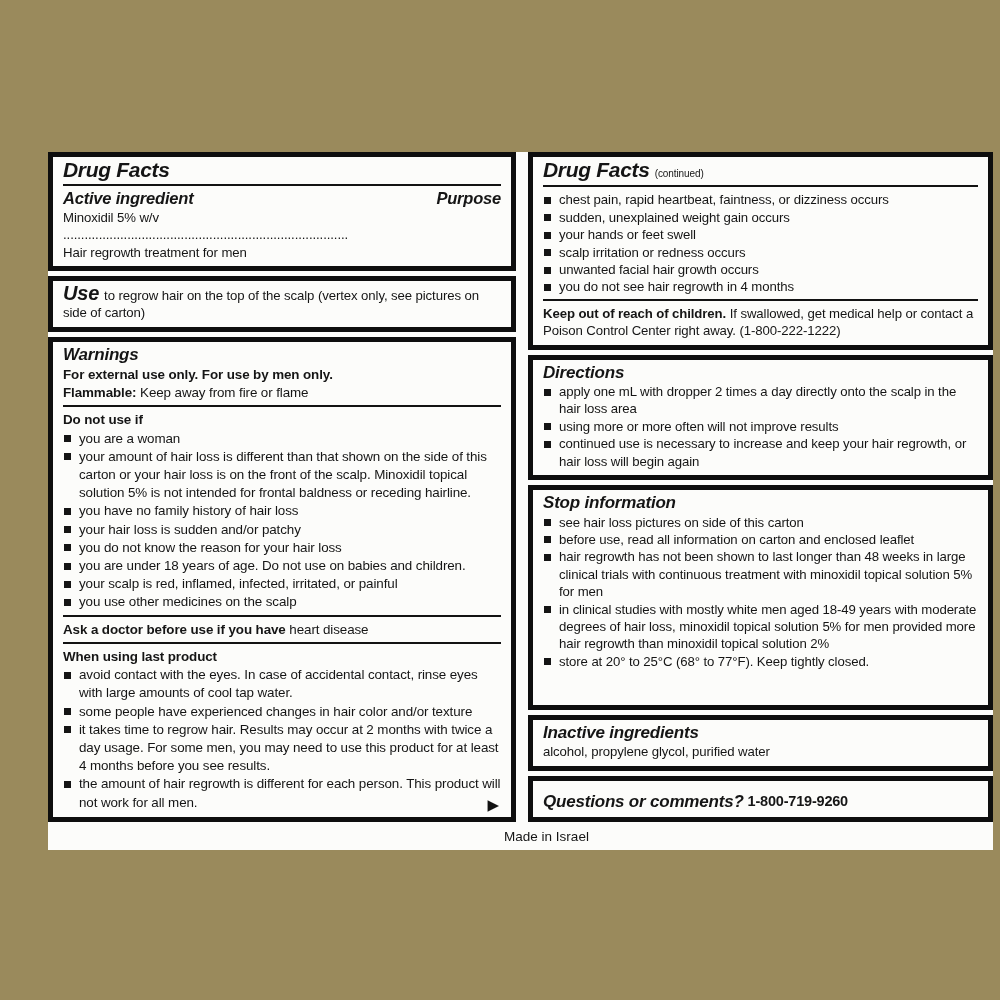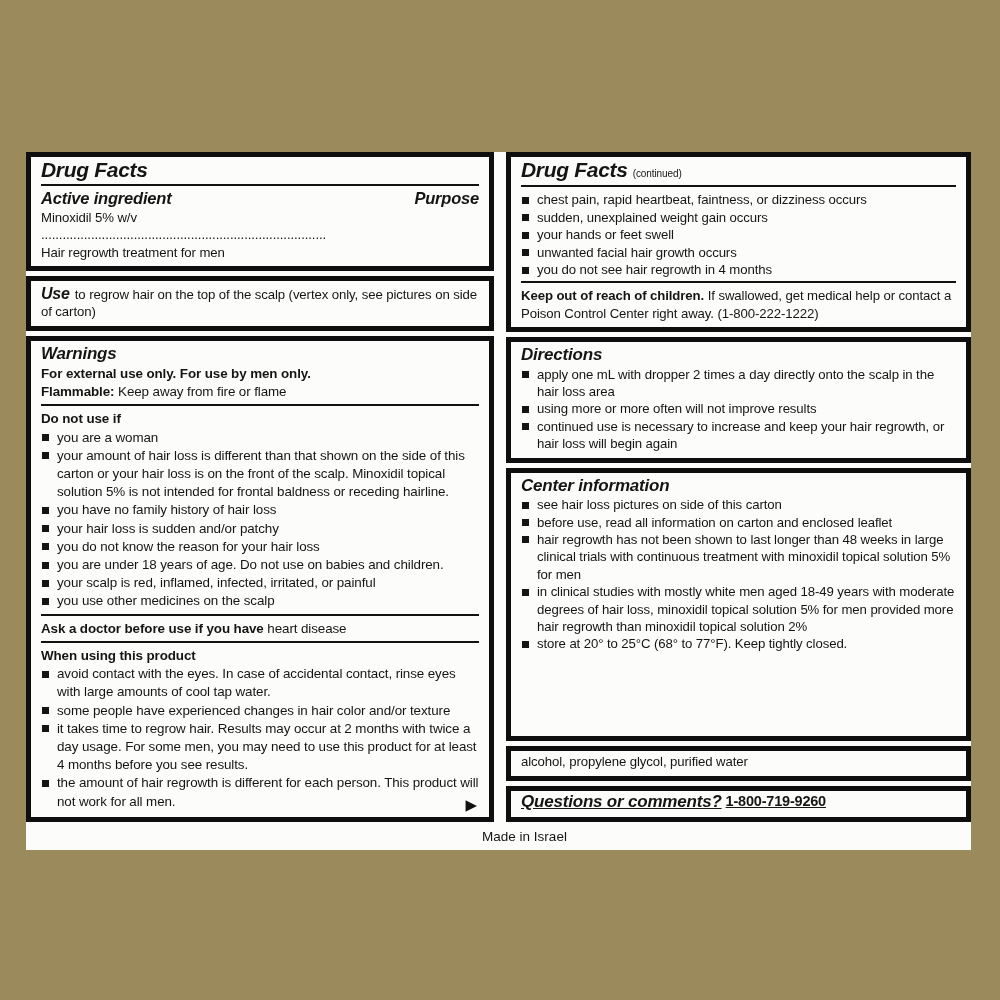--- a/index.html
+++ b/index.html
@@ -5,21 +5,21 @@
   html, body { margin:0; padding:0; }
   body {
     width:1000px; height:1000px;
     background:#9a8a5c;
     font-family:"Liberation Sans", sans-serif;
     color:#151515;
     position:relative;
     overflow:hidden;
   }
   .panel {
-    position:absolute; left:26px; top:152px;
+    position:absolute; left:48px; top:152px;
     width:945px; height:698px;
     background:#fcfcfa;
   }
   .columns { display:flex; gap:12px; height:670px; }
   .col { display:flex; flex-direction:column; gap:5px; box-sizing:border-box; }
   .col.left  { width:468px; }
   .col.right { width:465px; }
   .box {
     border:5px solid #0e0e0e;
     background:#fcfcfa;
@@ -40,27 +40,27 @@
   p { margin:0; }
   ul.bullets { list-style:none; margin:0; padding:0; }
   ul.bullets li { position:relative; padding-left:16px; }
   ul.bullets li::before {
     content:""; position:absolute; left:1px; top:5.5px;
     width:7px; height:7px; background:#141414;
   }
   .ai-row { display:flex; justify-content:space-between; font-style:italic; font-weight:bold; font-size:16.5px; letter-spacing:-0.2px; margin-top:1px;gap:11px; }
   .leader-row { display:flex; align-items:baseline; white-space:nowrap; margin-top:1px;flex-direction:column; }
   .leader { flex:1 1 auto; overflow:hidden; }
-  .inline-head { font-size:16px; font-style:italic; font-weight:bold; letter-spacing:-0.2px; padding-right:5px; }
+  .inline-head { font-size:20px; font-style:italic; font-weight:bold; letter-spacing:-0.2px; padding-right:5px; }
   .warnings { position:relative; line-height:18.2px; font-size:13.4px; }
   .arrow {
     position:absolute; right:12px; bottom:5px;
     font-size:15px; line-height:15px; color:#111;
   }
-  .q-row { display:flex; align-items:center; margin:0 0 2px 0;text-decoration:underline; }
+  .q-row { display:flex; align-items:center; margin:10px 0 2px 0; }
   .q-phone { font-weight:bold; font-size:14.5px; margin-left:4px; letter-spacing:-0.2px; }
   .footer-strip {
     height:28px; display:flex; align-items:center; justify-content:center;
     font-size:13.5px;
     padding-left:52px; box-sizing:border-box;
   }
   .mt2 { margin-top:2px; }
 </style>
 </head>
 <body>
@@ -100,21 +100,21 @@
           <li>you have no family history of hair loss</li>
           <li>your hair loss is sudden and/or patchy</li>
           <li>you do not know the reason for your hair loss</li>
           <li>you are under 18 years of age. Do not use on babies and children.</li>
           <li>your scalp is red, inflamed, infected, irritated, or painful</li>
           <li>you use other medicines on the scalp</li>
         </ul>
         <div class="rule"></div>
         <p><span class="bold">Ask a doctor before use if you have</span> <span>heart disease</span></p>
         <div class="rule"></div>
-        <p class="bold-line">When using this product</p>
+        <p class="bold-line">When using last product</p>
         <ul class="bullets">
           <li>avoid contact with the eyes. In case of accidental contact, rinse eyes with large amounts of cool tap water.</li>
           <li>some people have experienced changes in hair color and/or texture</li>
           <li>it takes time to regrow hair. Results may occur at 2 months with twice a day usage. For some men, you may need to use this product for at least 4 months before you see results.</li>
           <li>the amount of hair regrowth is different for each person. This product will not work for all men.</li>
         </ul>
         <span class="arrow">▶</span>
       </section>
     </div>
 
@@ -123,48 +123,50 @@
       <section class="box">
         <div class="title-row">
           <span class="df-title">Drug Facts</span>
           <span class="continued">(continued)</span>
         </div>
         <div class="rule"></div>
         <ul class="bullets">
           <li>chest pain, rapid heartbeat, faintness, or dizziness occurs</li>
           <li>sudden, unexplained weight gain occurs</li>
           <li>your hands or feet swell</li>
+          <li>scalp irritation or redness occurs</li>
           <li>unwanted facial hair growth occurs</li>
           <li>you do not see hair regrowth in 4 months</li>
         </ul>
         <div class="rule"></div>
         <p><span class="bold">Keep out of reach of children.</span> <span>If swallowed, get medical help or contact a Poison Control Center right away. (1-800-222-1222)</span></p>
       </section>
 
       <section class="box">
         <div class="sec-title">Directions</div>
         <ul class="bullets">
           <li>apply one mL with dropper 2 times a day directly onto the scalp in the hair loss area</li>
           <li>using more or more often will not improve results</li>
           <li>continued use is necessary to increase and keep your hair regrowth, or hair loss will begin again</li>
         </ul>
       </section>
 
       <section class="box grow">
-        <div class="sec-title">Center information</div>
+        <div class="sec-title">Stop information</div>
         <ul class="bullets">
           <li>see hair loss pictures on side of this carton</li>
           <li>before use, read all information on carton and enclosed leaflet</li>
           <li>hair regrowth has not been shown to last longer than 48 weeks in large clinical trials with continuous treatment with minoxidil topical solution 5% for men</li>
           <li>in clinical studies with mostly white men aged 18-49 years with moderate degrees of hair loss, minoxidil topical solution 5% for men provided more hair regrowth than minoxidil topical solution 2%</li>
           <li>store at 20° to 25°C (68° to 77°F). Keep tightly closed.</li>
         </ul>
       </section>
 
       <section class="box">
+        <div class="sec-title">Inactive ingredients</div>
         <p>alcohol, propylene glycol, purified water</p>
       </section>
 
       <section class="box">
         <div class="q-row">
           <span class="sec-title" style="margin:0;">Questions or comments?</span>
           <span class="q-phone">1-800-719-9260</span>
         </div>
       </section>
     </div>

